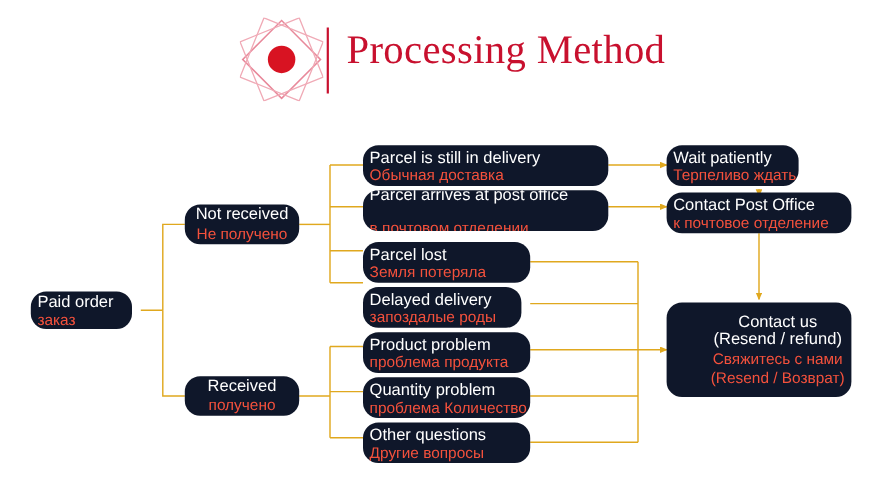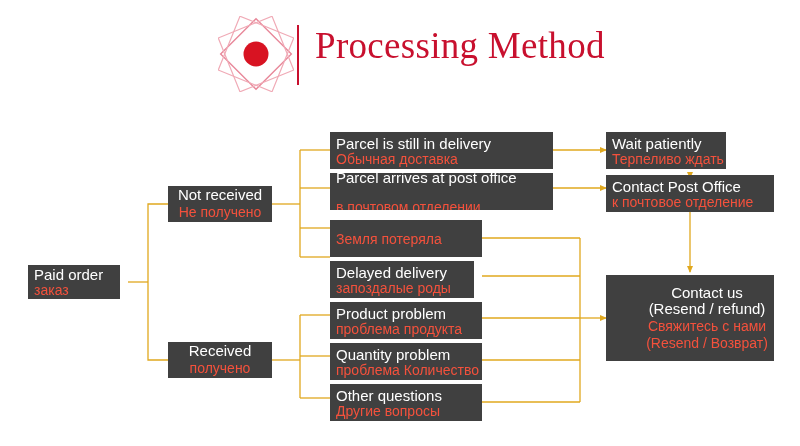--- a/index.html
+++ b/index.html
@@ -50,28 +50,29 @@
     width: 800px; height: 446px;
   }
   #wires {
     position: absolute;
     left: 0; top: 0;
     width: 800px; height: 446px;
     pointer-events: none;
   }
   .node {
     position: absolute;
-    background: #404040;
+    background: #0f172a;
     box-sizing: border-box;
     padding: 0 6px;
     display: flex;
     flex-direction: column;
     justify-content: center;
     line-height: 1.0;
     overflow: hidden;
+    border-radius: 14px;
   }
   .node .en {
     color: #ffffff;
     font-size: 15px;
     white-space: nowrap;
   }
   .node .ru {
     color: #f4513c;
     font-size: 14px;
     white-space: nowrap;
@@ -160,20 +161,21 @@
       <span class="en">Parcel is still in delivery</span>
       <span class="ru">Обычная доставка</span>
     </div>
 
     <div class="node" style="left:330px; top:173px; width:223px; height:37px;gap:14px;">
       <span class="en">Parcel arrives at post office</span>
       <span class="ru">в почтовом отделении</span>
     </div>
 
     <div class="node" style="left:330px; top:220px; width:152px; height:37px;">
+      <span class="en">Parcel lost</span>
       <span class="ru">Земля потеряла</span>
     </div>
 
     <div class="node" style="left:330px; top:261px; width:144px; height:37px;">
       <span class="en">Delayed delivery</span>
       <span class="ru">запоздалые роды</span>
     </div>
 
     <div class="node" style="left:330px; top:302px; width:152px; height:37px;">
       <span class="en">Product problem</span>

